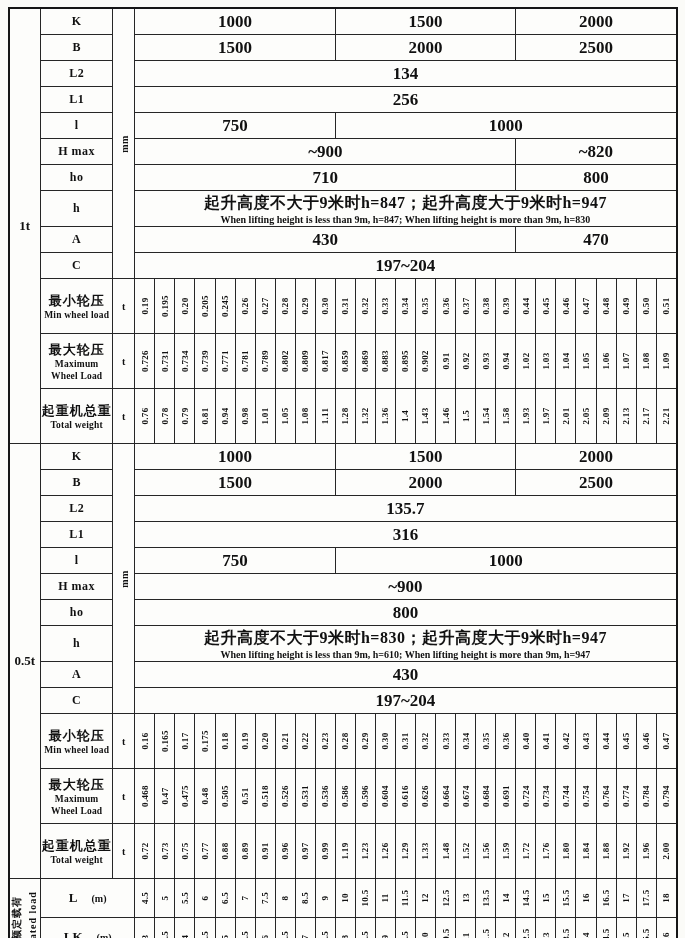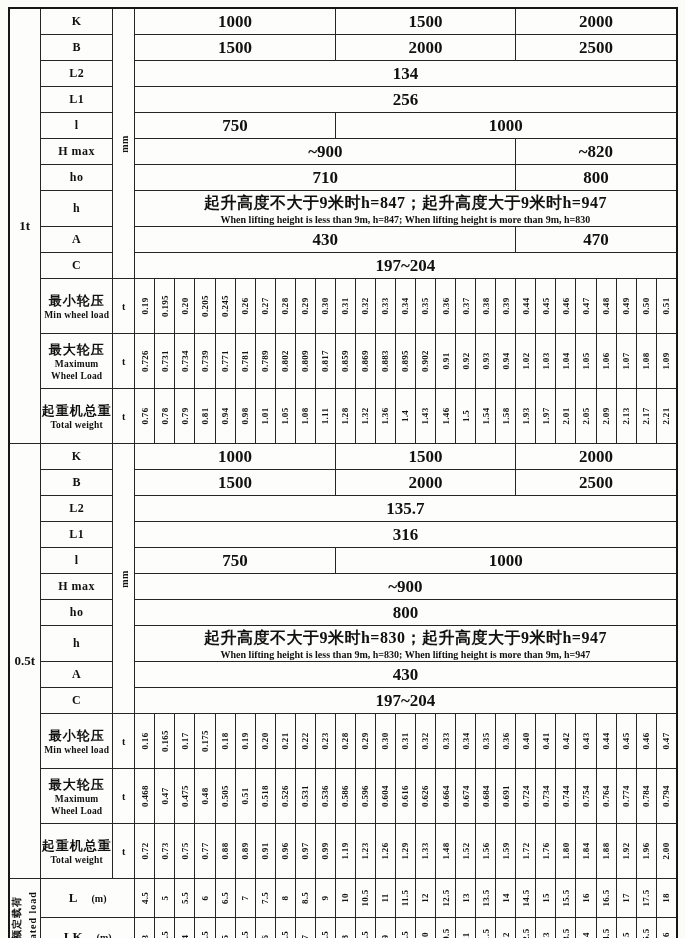--- a/index.html
+++ b/index.html
@@ -504,21 +504,21 @@
         <tr class="dim-row">
           <td class="name-cell">ho</td>
           <td colspan="27">
             <div class="dim-val">800</div>
           </td>
         </tr>
         <tr class="h-row">
           <td class="name-cell">h</td>
           <td colspan="27">
             <div class="h-cn">起升高度不大于9米时h=830；起升高度大于9米时h=947</div>
-            <div class="h-en">When lifting height is less than 9m, h=830; When lifting height is more than 9m, h=947</div>
+            <div class="h-en">When lifting height is less than 9m, h=610; When lifting height is more than 9m, h=947</div>
           </td>
         </tr>
         <tr class="dim-row">
           <td class="name-cell">A</td>
           <td colspan="27">
             <div class="dim-val">430</div>
           </td>
         </tr>
         <tr class="dim-row">
           <td class="name-cell">C</td>

